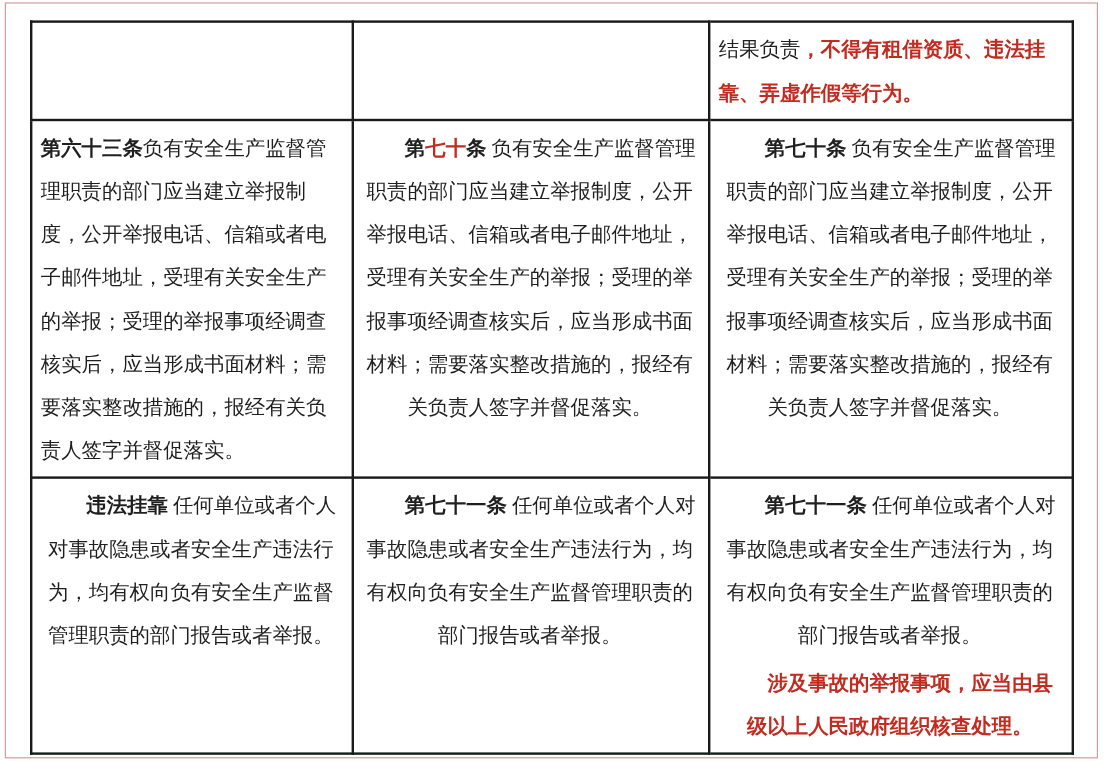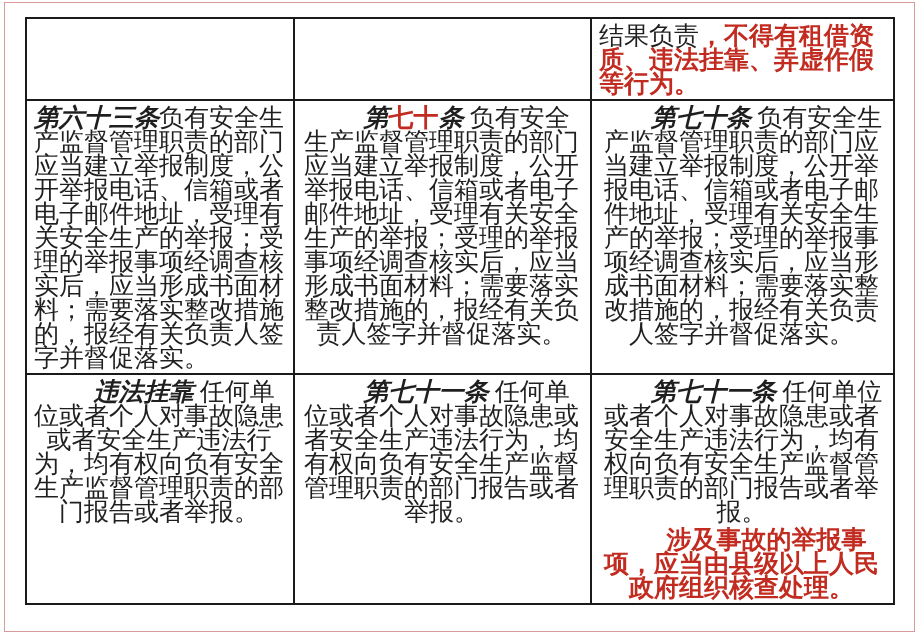--- a/index.html
+++ b/index.html
@@ -28,33 +28,33 @@
     left: 25px;
     top: 17px;
     width: 868px;
     border-collapse: collapse;
     table-layout: fixed;
   }
   table.cmp td {
     border: 2px solid #1a1a1a;
     vertical-align: top;
     padding: 5px 9px 3px 7px;
-    font-size: 25px;
-    line-height: 24px;
+    font-size: 17px;
+    line-height: 36px;
     color: #1f1f1f;
     overflow: hidden;
   }
   table.cmp tr:nth-child(1) { height: 70px; }
   table.cmp tr:nth-child(2) { height: 233px; }
   table.cmp tr:nth-child(4) { height: 38px; }
   .para { margin: 0; }
   .para.indent { text-indent: 2em; text-align: center; }
   .para + .para { margin-top: 4px; }
   .seg-normal { font-weight: normal; color: #1f1f1f; }
-  .seg-bold { font-weight: bold; color: #1f1f1f; font-style: italic; }
+  .seg-bold { font-weight: bold; color: #1f1f1f; }
   .seg-bold-red { font-weight: bold; color: var(--red, #c22b20); }
   .footer {
     position: absolute;
     left: 0;
     top: 598px;
     width: 100%;
     text-align: center;
     font-size: 15px;
     color: #1f1f1f;
     letter-spacing: 2px;

